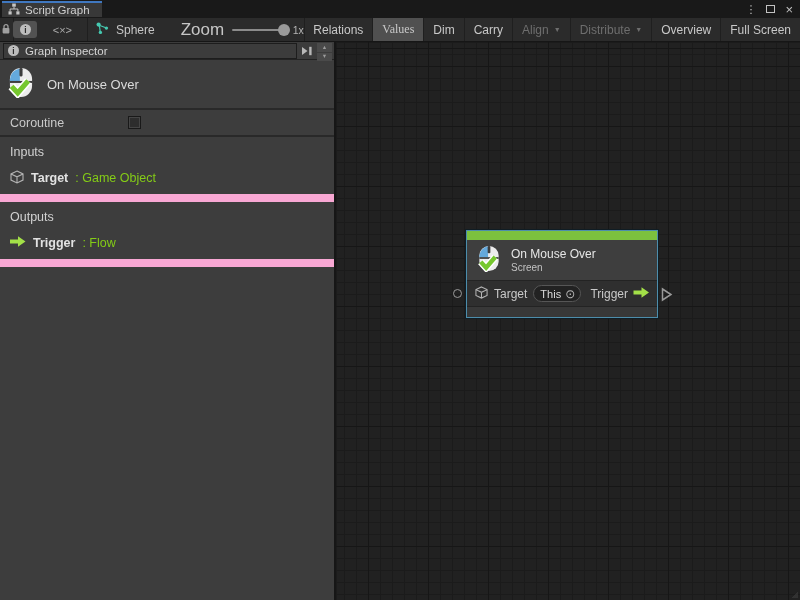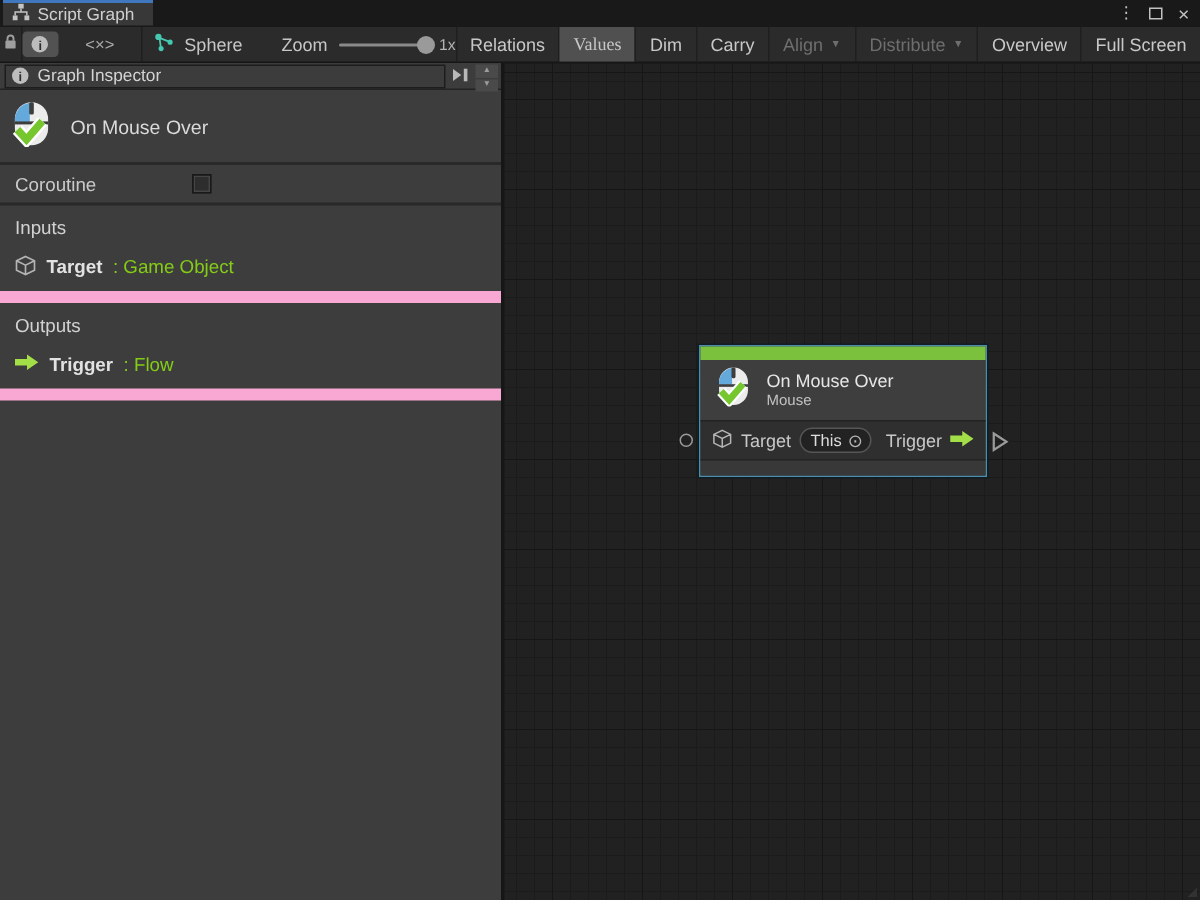--- a/index.html
+++ b/index.html
@@ -1,38 +1,38 @@
 <!DOCTYPE html>
 <html><head>
 <meta charset="utf-8">
 <style>
   * { box-sizing: border-box; }
   html,body { margin:0; padding:0; background:#111; }
   body { font-family:"Liberation Sans", sans-serif; }
   .window { position:relative; width:800px; height:600px; background:#191919; overflow:hidden; }
 
   
-  .tabbar { height:18px; background:#191919; display:flex; align-items:flex-start; position:relative; }
+  .tabbar { height:18px; background:#191919; display:flex; align-items:center; position:relative; }
   .tab { margin-left:2px; display:flex; align-items:center; gap:5px; padding:0 12px 0 6px;
          background:#383838; border-top:2px solid #4078c0; color:#cfcfcf; font-size:11.5px; }
   .win-controls { position:absolute; right:7px; top:0; height:18px; display:flex; align-items:center; gap:10px; color:#c2c2c2; }
   .wc-menu { font-size:11px; line-height:1; }
   .wc-max { width:9px; height:8px; border:1.4px solid #c2c2c2; }
   .wc-close { font-size:13px; line-height:1; }
 
   
   .toolbar { height:24px; background:#2b2b2b; border-bottom:1px solid #161616; display:flex; align-items:center; color:#c6c6c6; }
   .tb-sep { width:1px; align-self:stretch; background:#1f1f1f; }
   .tb-icon-btn { height:100%; display:flex; align-items:center; justify-content:center; }
   .w-lock { width:22px; } .w-info { width:30px; } .w-code { width:86px; font-size:11px; color:#aaa; }
   .sel-pill { width:24px; height:17px; background:#525252; border-radius:3px; display:flex; align-items:center; justify-content:center; }
   .info-circ { width:11px; height:11px; border-radius:50%; background:#bdbdbd; color:#2e2e2e;
                font-size:8.5px; font-weight:bold; display:flex; align-items:center; justify-content:center; font-style:normal; }
   .target-chip { display:flex; align-items:center; gap:7px; padding-left:8px; font-size:12px; }
-  .zoom-label { margin-left:26px; font-size:12px; }
+  .zoom-label { margin-left:26px; font-size:17px; }
   .zoom-slider { position:relative; width:92px; height:14px; margin-left:8px; }
   .zoom-track { position:absolute; left:0; right:0; top:6px; height:2px; background:#8b8b8b; border-radius:1px; }
   .zoom-handle { position:absolute; right:-4px; top:1px; width:12px; height:12px; border-radius:50%; background:#9a9a9a; }
   .zoom-val { margin-left:7px; font-size:10.5px; color:#b5b5b5; }
   .tb-spacer { flex:1; }
   .tb-group { display:flex; height:100%; align-items:stretch;text-align:center; }
   .tbtn { display:flex; align-items:center; padding:0 9px; font-size:12px; color:#c8c8c8; white-space:nowrap; }
   .tbtn.selected { background:#505050;font-family:Liberation Serif, serif; }
   .tbtn.disabled { color:#6e6e6e; }
   .dd { font-size:7px; margin-left:5px; }
@@ -263,21 +263,21 @@
               <rect x="2" y="1" width="20" height="26" rx="10" fill="#ececec"></rect>
               <path d="M2 13 L11 13 L11 1.3 A10.5 10.5 0 0 0 2 11 Z" fill="#64a9dc"></path>
               <rect x="10.6" y="1" width="2.8" height="7.5" rx="1" fill="#3e3e3e"></rect>
               <rect x="2" y="12.6" width="20" height="1.8" fill="#3e3e3e"></rect>
               <path d="M3.5 17.5 L9 23.5 L18.5 12.5" stroke="#ffffff" stroke-width="7.5" fill="none"></path>
               <path d="M3.5 17.5 L9 23.5 L18.5 12.5" stroke="#76c72e" stroke-width="4.6" fill="none"></path>
             </svg>
           </span>
           <div class="node-titles">
             <span class="node-title">On Mouse Over</span>
-            <span class="node-sub">Mouse</span>
+            <span class="node-sub">Screen</span>
           </div>
         </div>
         <div class="node-body">
           <span>
             <svg width="13" height="13" viewBox="0 0 14 14">
               <path d="M7 1 L13 3.9 V10.1 L7 13 L1 10.1 V3.9 Z M1 3.9 L7 6.8 L13 3.9 M7 6.8 V13" stroke="#b4b4b4" stroke-width="1.1" fill="none"></path>
             </svg>
           </span>
           <span>Target</span>
           <div class="pill">

